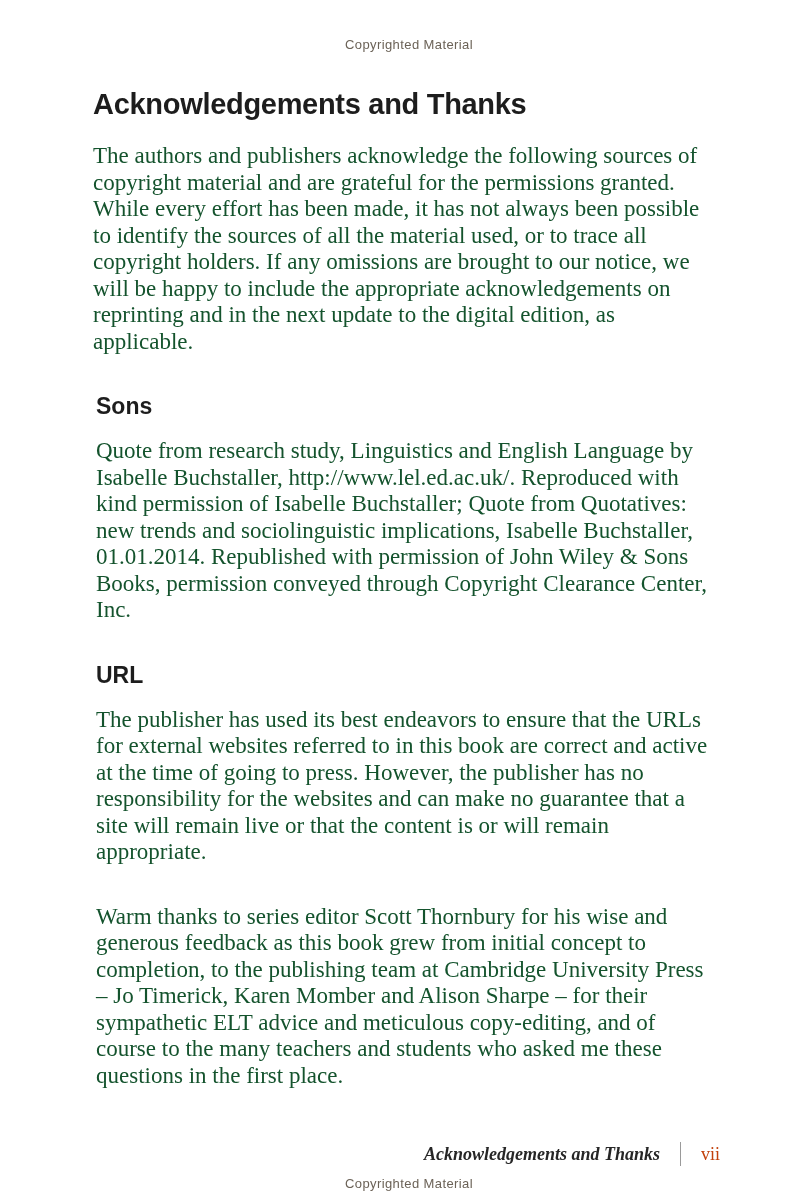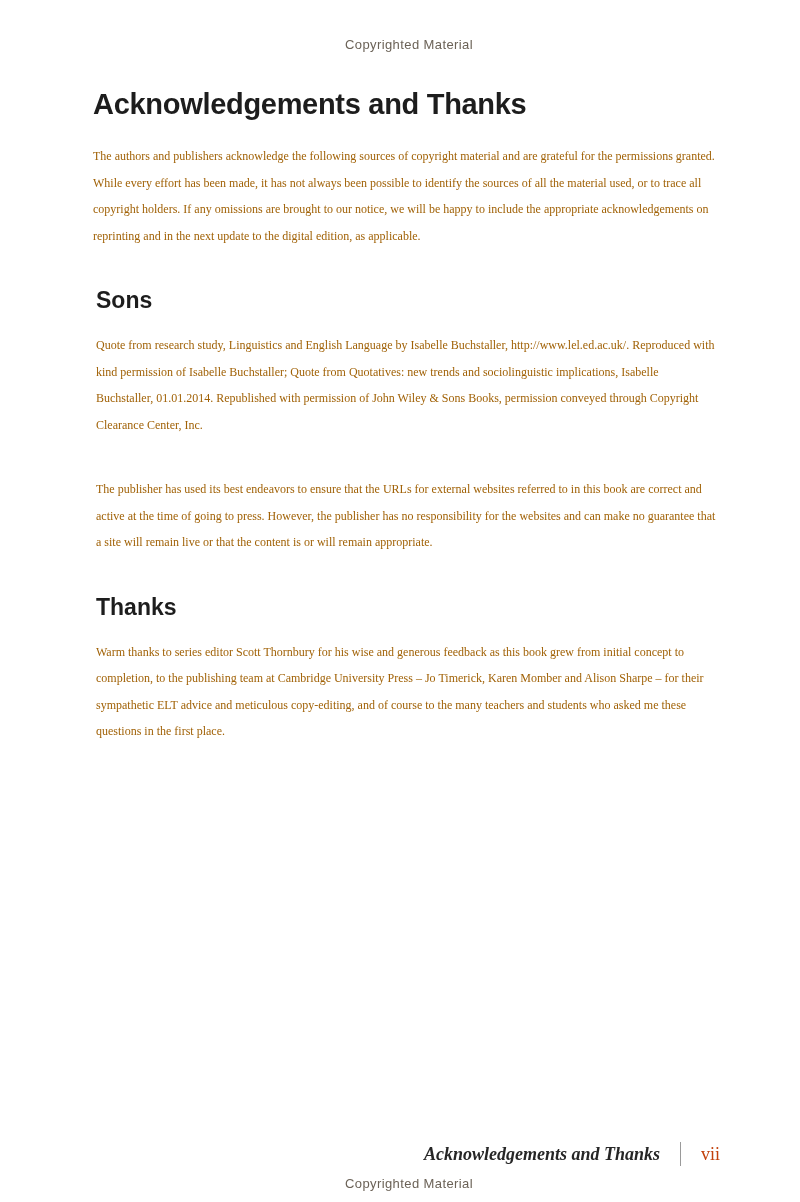--- a/index.html
+++ b/index.html
@@ -34,23 +34,23 @@
   }
   .page-title {
     font-family: "Liberation Sans", sans-serif;
     font-weight: 700;
     font-size: 29px;
     letter-spacing: -0.3px;
     color: #1d1d1d;
     margin-bottom: 22px;
   }
   .body-text {
-    font-size: 12px;
+    font-size: 23px;
     line-height: 26.5px;
-    color: #a16207;
+    color: #14532d;
     text-align: left;
   }
   .section { margin-top: 38px; }
   .section-heading {
     font-family: "Liberation Sans", sans-serif;
     font-weight: 700;
     font-size: 23px;
     color: #1d1d1d;
     margin-bottom: 18px;
   }
@@ -92,25 +92,25 @@
     <h1 class="page-title">Acknowledgements and Thanks</h1>
 
     <p class="body-text">The authors and publishers acknowledge the following sources of copyright material and are grateful for the permissions granted. While every effort has been made, it has not always been possible to identify the sources of all the material used, or to trace all copyright holders. If any omissions are brought to our notice, we will be happy to include the appropriate acknowledgements on reprinting and in the next update to the digital edition, as applicable.</p>
 
     <div class="section">
       <h2 class="section-heading">Sons</h2>
       <p class="body-text">Quote from research study, Linguistics and English Language by Isabelle Buchstaller, http://www.lel.ed.ac.uk/. Reproduced with kind permission of Isabelle Buchstaller; Quote from Quotatives: new trends and sociolinguistic implications, Isabelle Buchstaller, 01.01.2014. Republished with permission of John Wiley &amp; Sons Books, permission conveyed through Copyright Clearance Center, Inc.</p>
     </div>
 
     <div class="section">
+      <h2 class="section-heading">URL</h2>
       <p class="body-text">The publisher has used its best endeavors to ensure that the URLs for external websites referred to in this book are correct and active at the time of going to press. However, the publisher has no responsibility for the websites and can make no guarantee that a site will remain live or that the content is or will remain appropriate.</p>
     </div>
 
     <div class="section">
-      <h2 class="section-heading">Thanks</h2>
       <p class="body-text">Warm thanks to series editor Scott Thornbury for his wise and generous feedback as this book grew from initial concept to completion, to the publishing team at Cambridge University Press – Jo Timerick, Karen Momber and Alison Sharpe – for their sympathetic ELT advice and meticulous copy-editing, and of course to the many teachers and students who asked me these questions in the first place.</p>
     </div>
 
   </div>
 
   <div class="footer">
     <span class="footer-title">Acknowledgements and Thanks</span>
     <span class="footer-divider"></span>
     <span class="footer-page-number">vii</span>
   </div>

